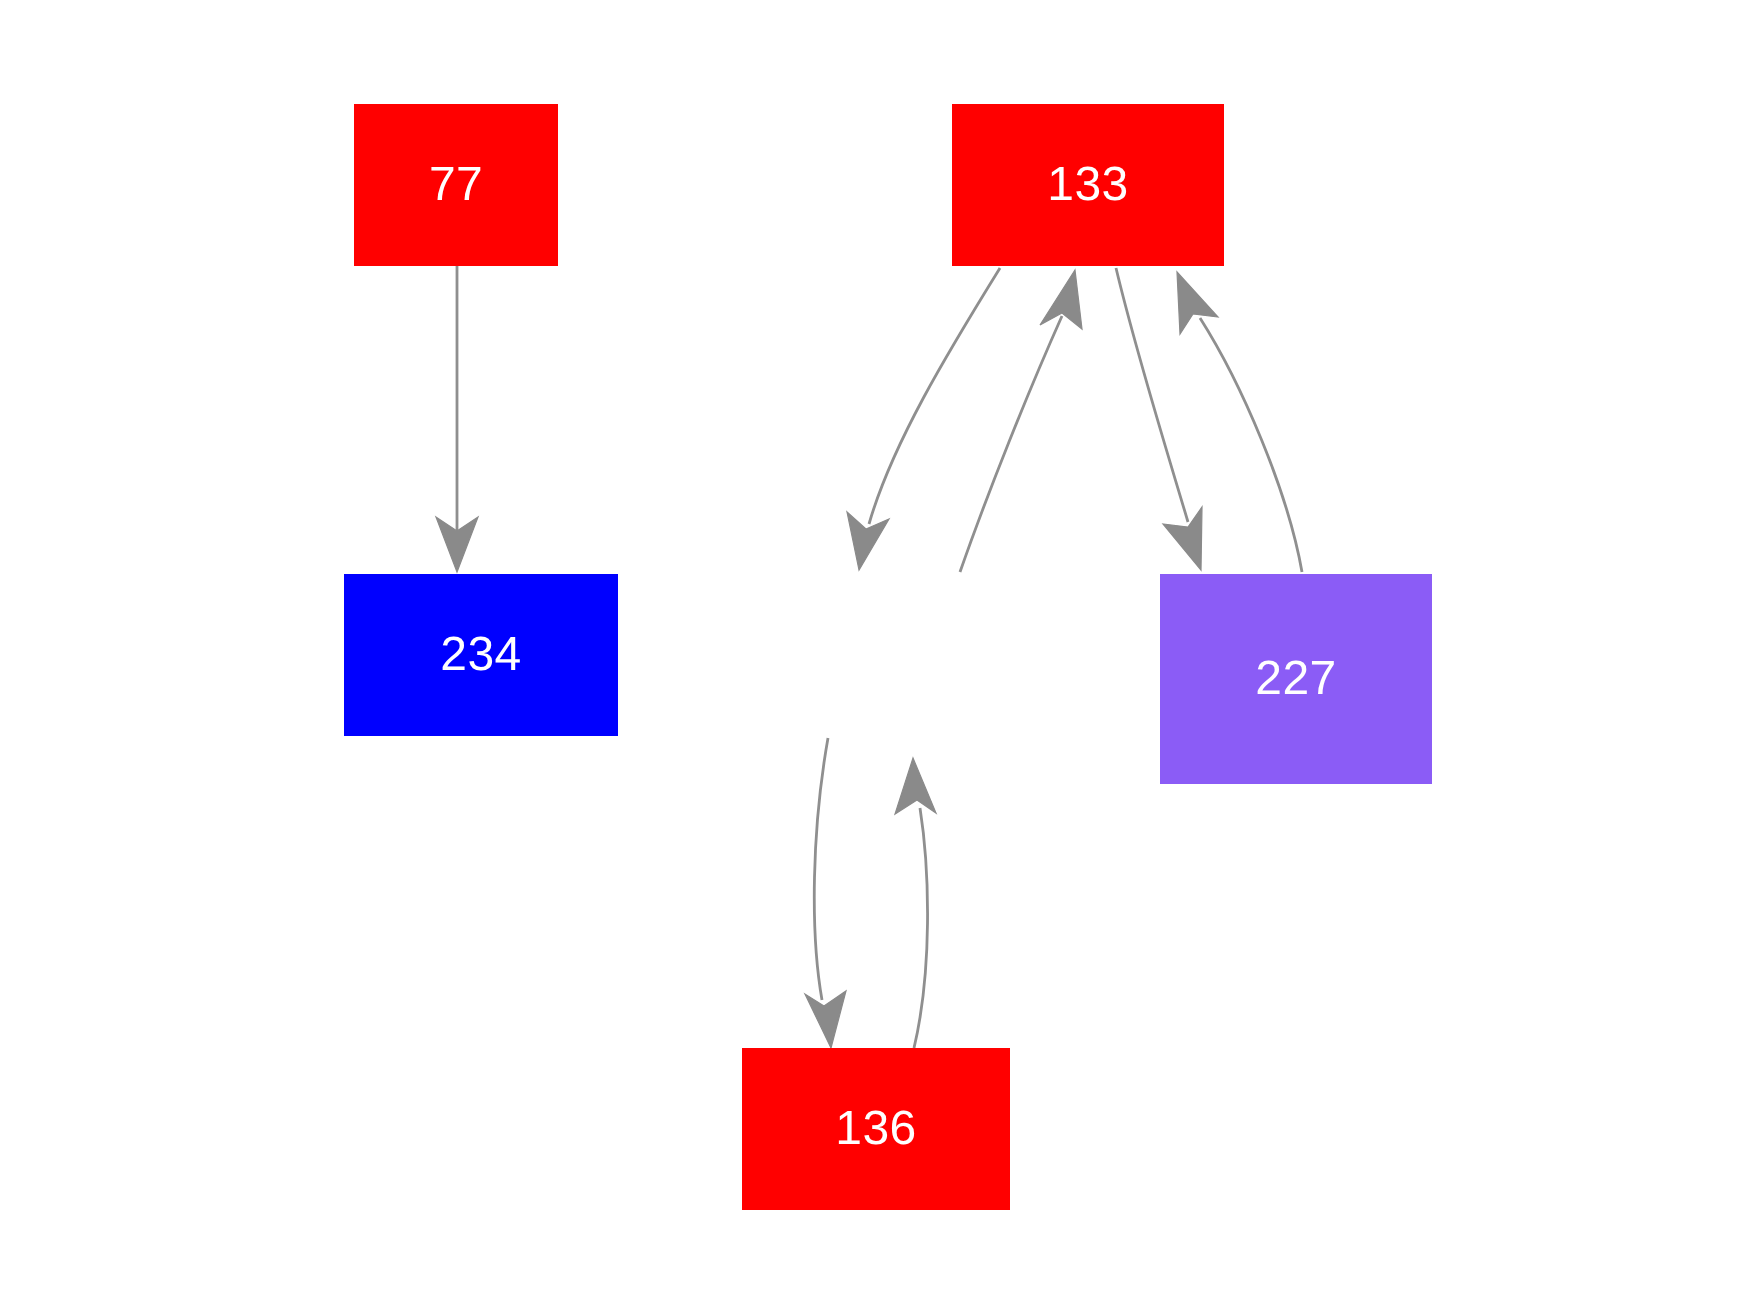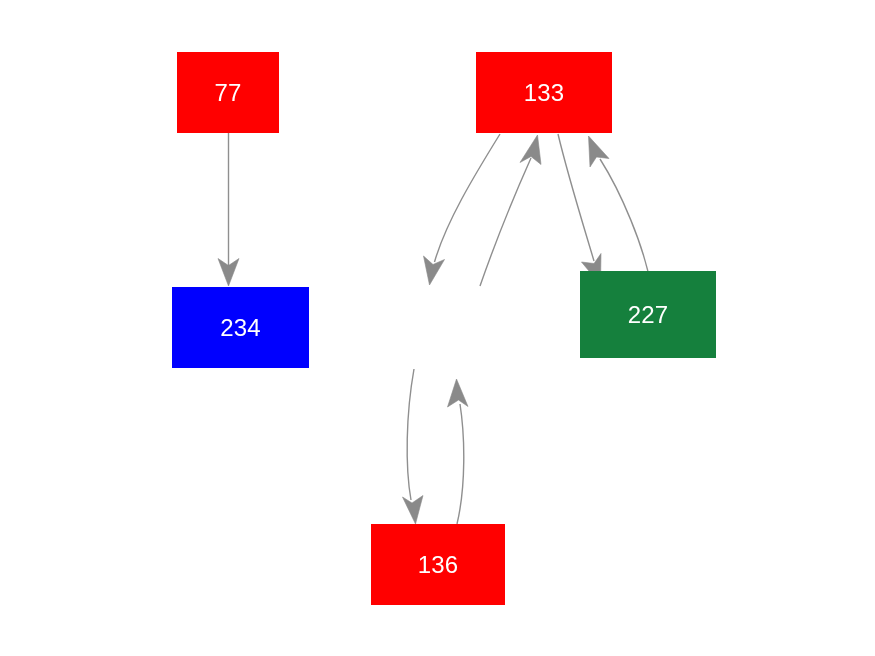--- a/index.html
+++ b/index.html
@@ -102,21 +102,21 @@
 
   <div class="graph-node" style="left:476px; top:52px; width:136px; height:81px; background:#ff0000;">
     <span>133</span>
   </div>
 
   <div class="graph-node" style="left:160px; top:287px; width:137px; height:81px; background:#0000ff;margin-left:12px;">
     <span>234</span>
   </div>
 
 
-  <div class="graph-node" style="left:580px; top:271px; width:136px; height:87px; background:#15803d;">
+  <div class="graph-node" style="left:580px; top:287px; width:136px; height:105px; background:#8b5cf6;">
     <span>227</span>
   </div>
 
   <div class="graph-node" style="left:371px; top:524px; width:134px; height:81px; background:#ff0000;">
     <span>136</span>
   </div>
 
 </div>
 
 </body></html>

